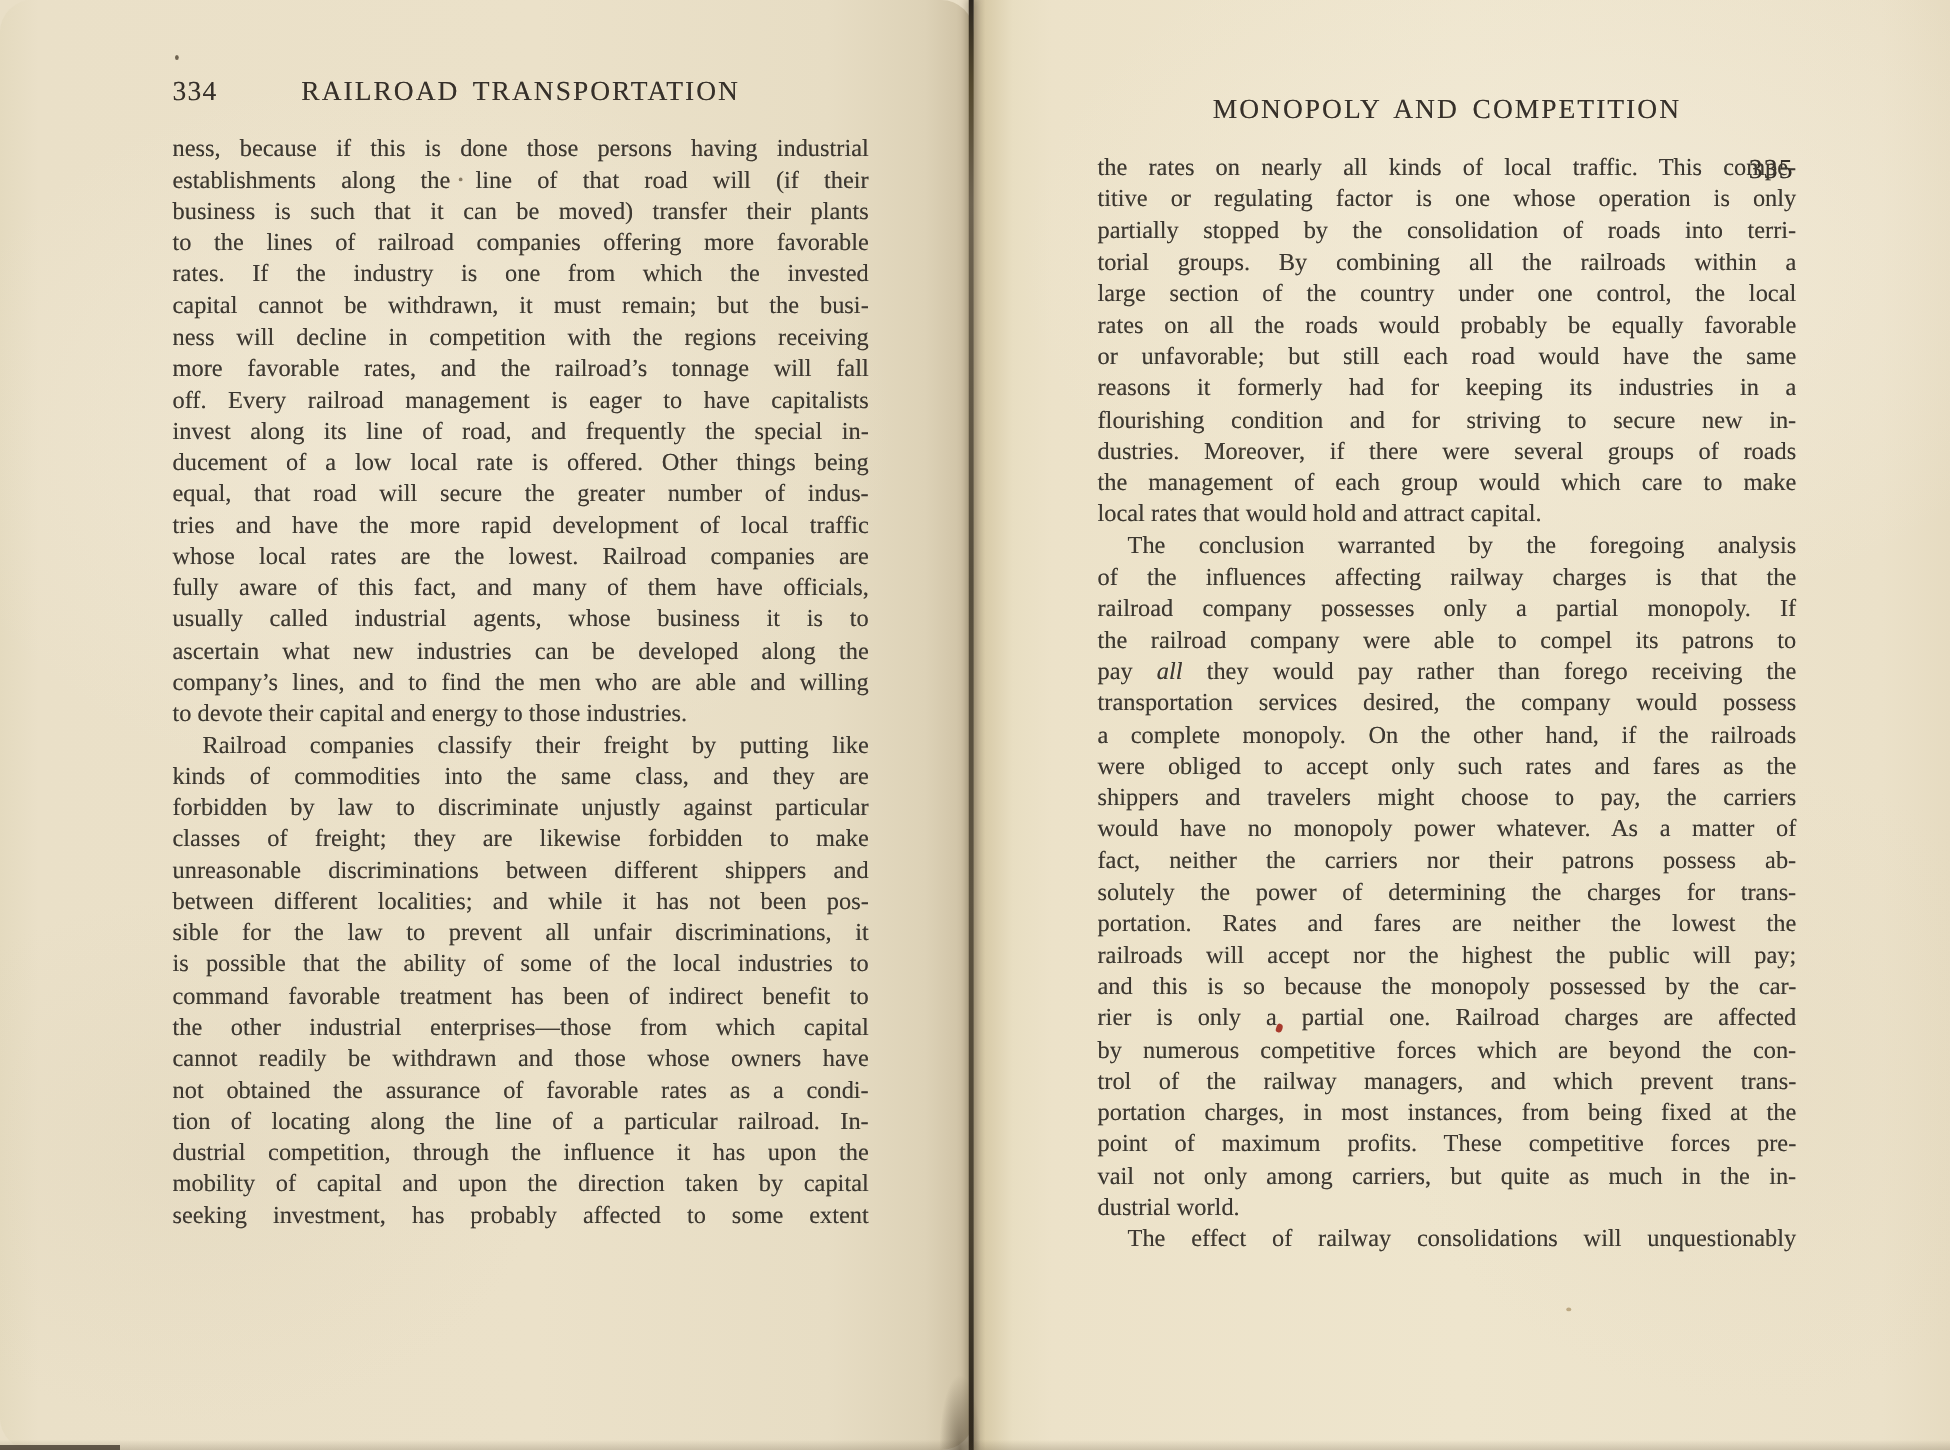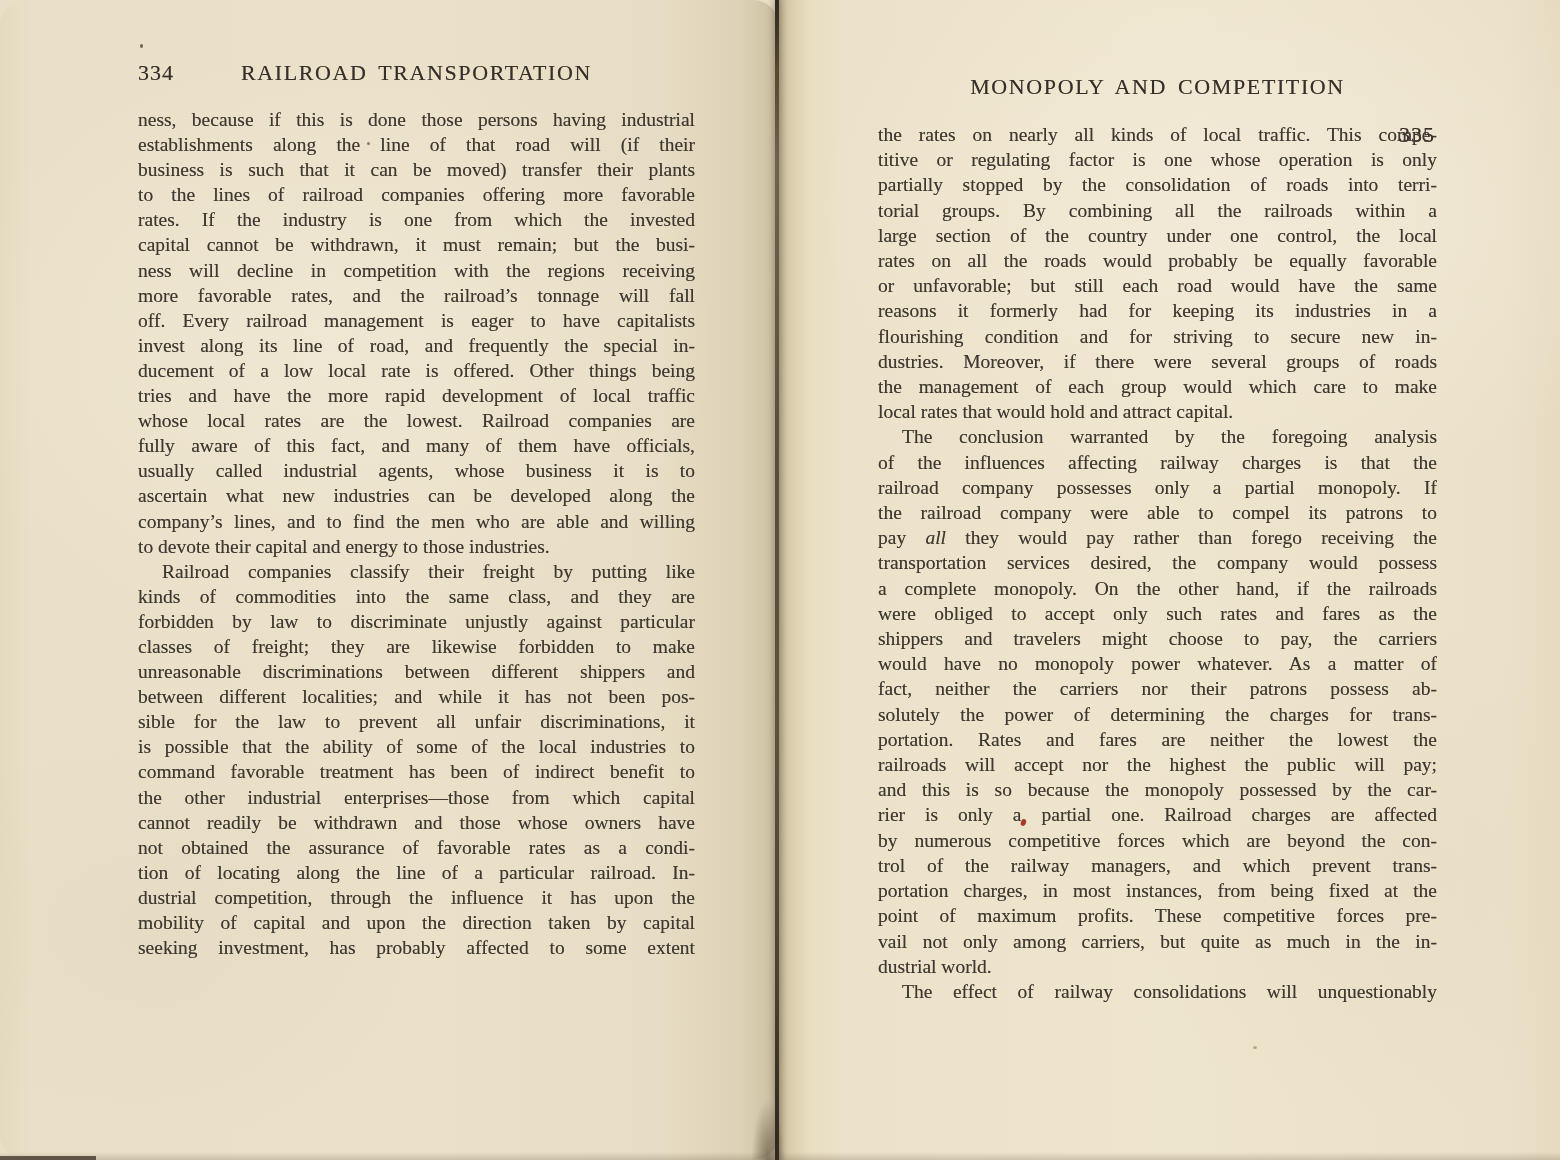--- a/index.html
+++ b/index.html
@@ -86,20 +86,21 @@
         <div class="line">establishments along the line of that road will (if their</div>
         <div class="line">business is such that it can be moved) transfer their plants</div>
         <div class="line">to the lines of railroad companies offering more favorable</div>
         <div class="line">rates.  If the industry is one from which the invested</div>
         <div class="line">capital cannot be withdrawn, it must remain; but the busi-</div>
         <div class="line">ness will decline in competition with the regions receiving</div>
         <div class="line">more favorable rates, and the railroad’s tonnage will fall</div>
         <div class="line">off.  Every railroad management is eager to have capitalists</div>
         <div class="line">invest along its line of road, and frequently the special in-</div>
         <div class="line">ducement of a low local rate is offered.  Other things being</div>
+        <div class="line">equal, that road will secure the greater number of indus-</div>
         <div class="line">tries and have the more rapid development of local traffic</div>
         <div class="line">whose local rates are the lowest.  Railroad companies are</div>
         <div class="line">fully aware of this fact, and many of them have officials,</div>
         <div class="line">usually called industrial agents, whose business it is to</div>
         <div class="line">ascertain what new industries can be developed along the</div>
         <div class="line">company’s lines, and to find the men who are able and willing</div>
         <div class="line para-end">to devote their capital and energy to those industries.</div>
         <div class="line indent">Railroad companies classify their freight by putting like</div>
         <div class="line">kinds of commodities into the same class, and they are</div>
         <div class="line">forbidden by law to discriminate unjustly against particular</div>

